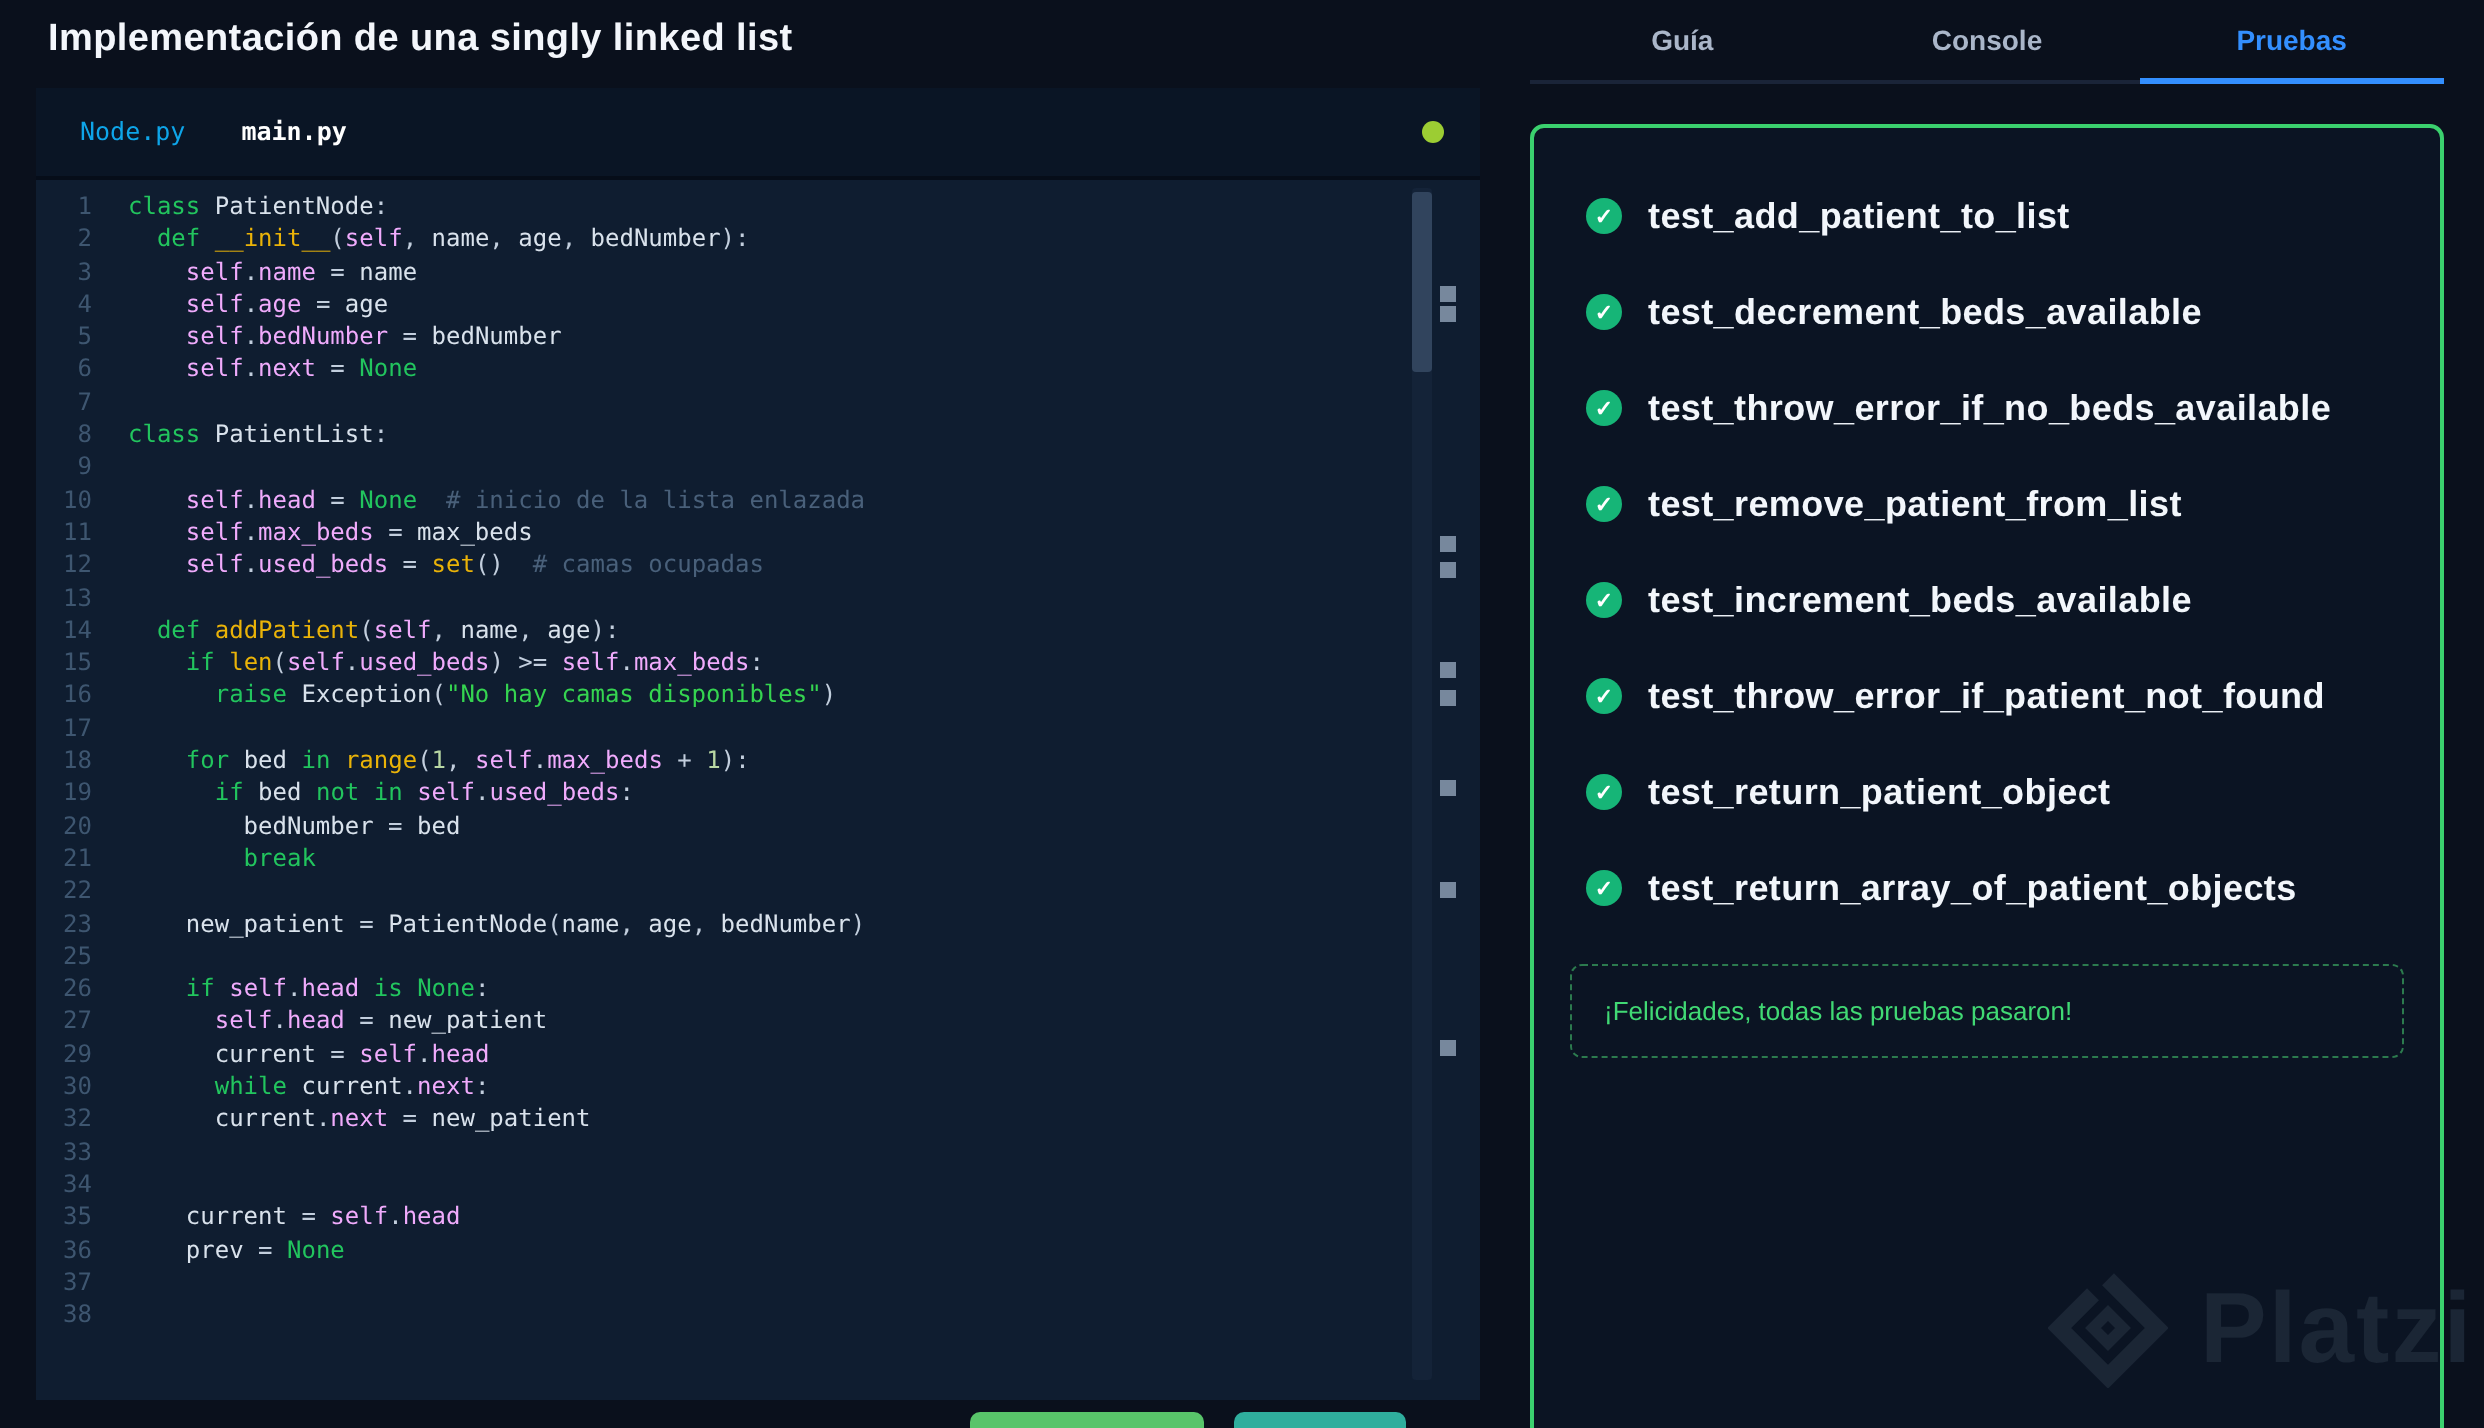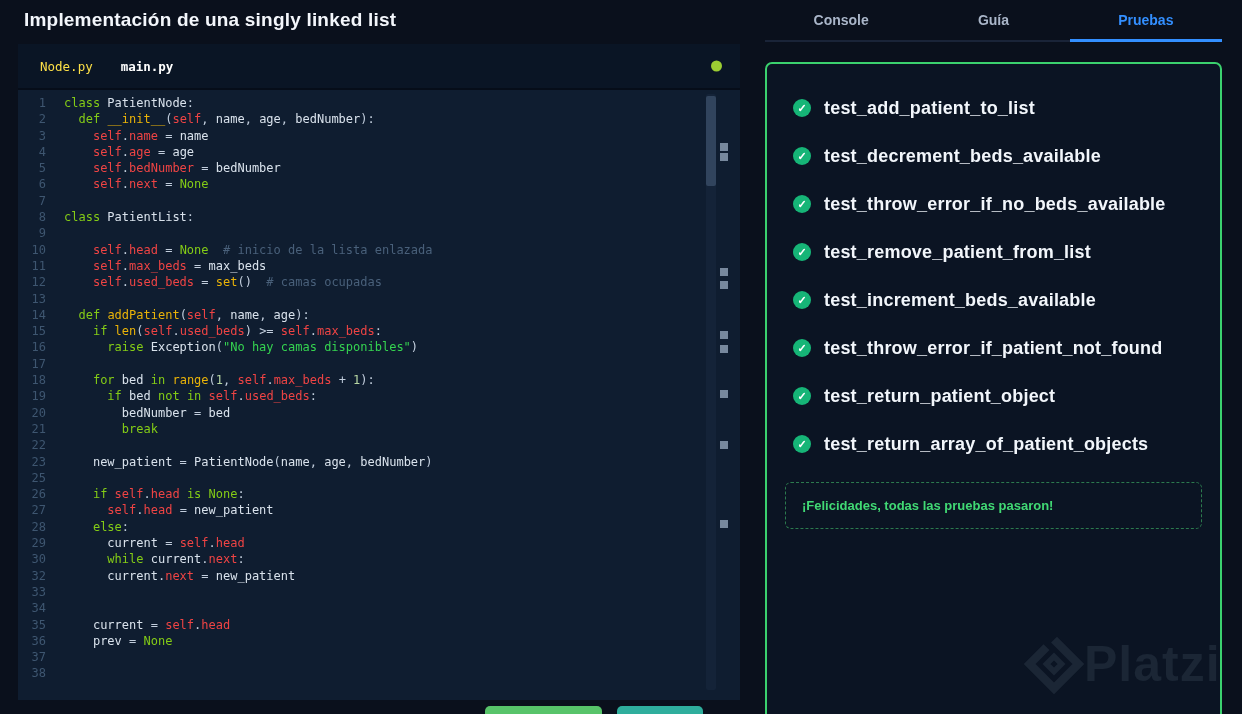--- a/index.html
+++ b/index.html
@@ -11,32 +11,32 @@
   .rtabs{position:absolute;left:765px;top:0;width:457px;height:42px;display:flex;border-bottom:2px solid #1a2438}
   .rtab{flex:1;display:flex;align-items:center;justify-content:center;font-size:14px;font-weight:600;
     color:#aab6c9;cursor:pointer;position:relative}
   .rtab.active{color:var(--accent,#338fff)}
   .rtab.active::after{content:"";position:absolute;left:0;right:0;bottom:-2px;height:3px;background:var(--accent,#338fff)}
 
   
   .editor{position:absolute;left:18px;top:44px;width:722px;height:656px;background:#0f1d30}
   .etabbar{height:46px;background:#0a1525;border-bottom:2px solid #060d19;display:flex;align-items:center;
     padding:0 22px;position:relative}
-  .etab{font-family:"DejaVu Sans Mono",monospace;font-size:12.5px;color:#fde047;margin-right:28px;cursor:pointer}
+  .etab{font-family:"DejaVu Sans Mono",monospace;font-size:12.5px;color:#0ea5e9;margin-right:28px;cursor:pointer}
   .etab.active{color:#ffffff;font-weight:bold}
   .dot{position:absolute;right:18px;top:50%;transform:translateY(-50%);width:11px;height:11px;border-radius:50%;
     background:var(--dot,#9ccd33)}
 
   .codewrap{position:relative;height:608px;overflow:hidden;padding-top:5px}
   .code-line{display:flex;height:16.3px;line-height:16.3px;font-family:"DejaVu Sans Mono",monospace;
     font-size:12px;white-space:pre}
   .ln{width:46px;text-align:right;padding-right:18px;color:#3e5670;flex:none}
   .src{color:#d6deeb}
-  .tk-k{color:#84cc16}
-  .tk-v{color:#ef4444}
+  .tk-k{color:#22c55e}
+  .tk-v{color:#f0abfc}
   .tk-i{color:#d9e2ec}
   .tk-f{color:#eab308}
   .tk-s{color:#35d450}
   .tk-c{color:#49607a}
   .tk-n{color:#b8d7a3}
   .tk-p{color:#c2cedd}
 
   .sb-track{position:absolute;right:24px;top:4px;width:10px;height:596px;background:#142338;border-radius:2px}
   .sb-thumb{width:10px;height:90px;background:#31445d;border-radius:2px;margin-top:2px}
   .sb-mark{position:absolute;right:12px;width:8px;height:8px;background:#8a9bb0;opacity:.85}
@@ -48,37 +48,37 @@
     border-radius:5px 5px 0 0;cursor:pointer}
 
   
   .tests{position:absolute;left:765px;top:62px;width:457px;height:700px;background:#0b1423;
     border:2px solid var(--tests-border,#3bd16e);border-radius:7px;padding-top:20px}
   .test-row{display:flex;align-items:center;gap:13px;padding-left:26px;height:48px}
   .check{width:18px;height:18px;border-radius:50%;background:var(--pass,#16b577);color:#fff;
     display:flex;align-items:center;justify-content:center;font-size:11px;font-weight:bold;flex:none}
   .test-name{font-size:18px;font-weight:bold;color:#f2f6fb;letter-spacing:.2px}
   .congrats{margin:14px 18px 0;border:1px dashed #2c7a4e;border-radius:6px;padding:15px 16px;
-    color:#41d974;font-size:13px;font-weight:bold}
+    color:#41d974;font-size:13px;font-weight:normal}
 
   
-  .watermark{position:absolute;left:1024px;top:634px;display:flex;align-items:center;gap:0;pointer-events:none}
+  .watermark{position:absolute;left:1024px;top:634px;display:flex;align-items:center;gap:16px;pointer-events:none}
   .wm-logo{width:60px;height:60px}
   .wm-text{font-size:50px;font-weight:bold;color:#1b2635;letter-spacing:1px;white-space:nowrap}
 </style>
 </head>
 <body>
 
 <div class="page">
 
   <header>
     <h1 class="title">Implementación de una singly linked list</h1>
     <nav class="rtabs" id="right-tabs">
+        <div class="rtab">Guía</div>
         <div class="rtab">Console</div>
-        <div class="rtab">Guía</div>
         <div class="rtab active">Pruebas</div>
       </nav>
   </header>
 
   <section class="editor">
     <div class="etabbar">
       <div class="etabs" id="editor-tabs"><span class="etab">Node.py</span><span class="etab active">main.py</span></div>
       <span class="dot"></span>
     </div>
     <div class="codewrap">
@@ -102,21 +102,20 @@
           <div class="code-line"><span class="ln">17</span><span class="src"></span></div>
           <div class="code-line"><span class="ln">18</span><span class="src"><span class="tk-p">    </span><span class="tk-k">for</span><span class="tk-p"> </span><span class="tk-i">bed</span><span class="tk-p"> </span><span class="tk-k">in</span><span class="tk-p"> </span><span class="tk-f">range</span><span class="tk-p">(</span><span class="tk-n">1</span><span class="tk-p">, </span><span class="tk-v">self</span><span class="tk-p">.</span><span class="tk-v">max_beds</span><span class="tk-p"> + </span><span class="tk-n">1</span><span class="tk-p">):</span></span></div>
           <div class="code-line"><span class="ln">19</span><span class="src"><span class="tk-p">      </span><span class="tk-k">if</span><span class="tk-p"> </span><span class="tk-i">bed</span><span class="tk-p"> </span><span class="tk-k">not</span><span class="tk-p"> </span><span class="tk-k">in</span><span class="tk-p"> </span><span class="tk-v">self</span><span class="tk-p">.</span><span class="tk-v">used_beds</span><span class="tk-p">:</span></span></div>
           <div class="code-line"><span class="ln">20</span><span class="src"><span class="tk-p">        </span><span class="tk-i">bedNumber</span><span class="tk-p"> = </span><span class="tk-i">bed</span></span></div>
           <div class="code-line"><span class="ln">21</span><span class="src"><span class="tk-p">        </span><span class="tk-k">break</span></span></div>
           <div class="code-line"><span class="ln">22</span><span class="src"></span></div>
           <div class="code-line"><span class="ln">23</span><span class="src"><span class="tk-p">    </span><span class="tk-i">new_patient</span><span class="tk-p"> = </span><span class="tk-i">PatientNode</span><span class="tk-p">(</span><span class="tk-i">name</span><span class="tk-p">, </span><span class="tk-i">age</span><span class="tk-p">, </span><span class="tk-i">bedNumber</span><span class="tk-p">)</span></span></div>
           <div class="code-line"><span class="ln">25</span><span class="src"></span></div>
           <div class="code-line"><span class="ln">26</span><span class="src"><span class="tk-p">    </span><span class="tk-k">if</span><span class="tk-p"> </span><span class="tk-v">self</span><span class="tk-p">.</span><span class="tk-v">head</span><span class="tk-p"> </span><span class="tk-k">is</span><span class="tk-p"> </span><span class="tk-k">None</span><span class="tk-p">:</span></span></div>
           <div class="code-line"><span class="ln">27</span><span class="src"><span class="tk-p">      </span><span class="tk-v">self</span><span class="tk-p">.</span><span class="tk-v">head</span><span class="tk-p"> = </span><span class="tk-i">new_patient</span></span></div>
-          <div class="code-line"><span class="ln">28</span><span class="src"><span class="tk-p">    </span><span class="tk-k">else</span><span class="tk-p">:</span></span></div>
           <div class="code-line"><span class="ln">29</span><span class="src"><span class="tk-p">      </span><span class="tk-i">current</span><span class="tk-p"> = </span><span class="tk-v">self</span><span class="tk-p">.</span><span class="tk-v">head</span></span></div>
           <div class="code-line"><span class="ln">30</span><span class="src"><span class="tk-p">      </span><span class="tk-k">while</span><span class="tk-p"> </span><span class="tk-i">current</span><span class="tk-p">.</span><span class="tk-v">next</span><span class="tk-p">:</span></span></div>
           <div class="code-line"><span class="ln">32</span><span class="src"><span class="tk-p">      </span><span class="tk-i">current</span><span class="tk-p">.</span><span class="tk-v">next</span><span class="tk-p"> = </span><span class="tk-i">new_patient</span></span></div>
           <div class="code-line"><span class="ln">33</span><span class="src"></span></div>
           <div class="code-line"><span class="ln">34</span></div>
           <div class="code-line"><span class="ln">35</span><span class="src"><span class="tk-p">    </span><span class="tk-i">current</span><span class="tk-p"> = </span><span class="tk-v">self</span><span class="tk-p">.</span><span class="tk-v">head</span></span></div>
           <div class="code-line"><span class="ln">36</span><span class="src"><span class="tk-p">    </span><span class="tk-i">prev</span><span class="tk-p"> = </span><span class="tk-k">None</span></span></div>
           <div class="code-line"><span class="ln">37</span><span class="src"></span></div>
           <div class="code-line"><span class="ln">38</span><span class="src"></span></div>
         </div>

